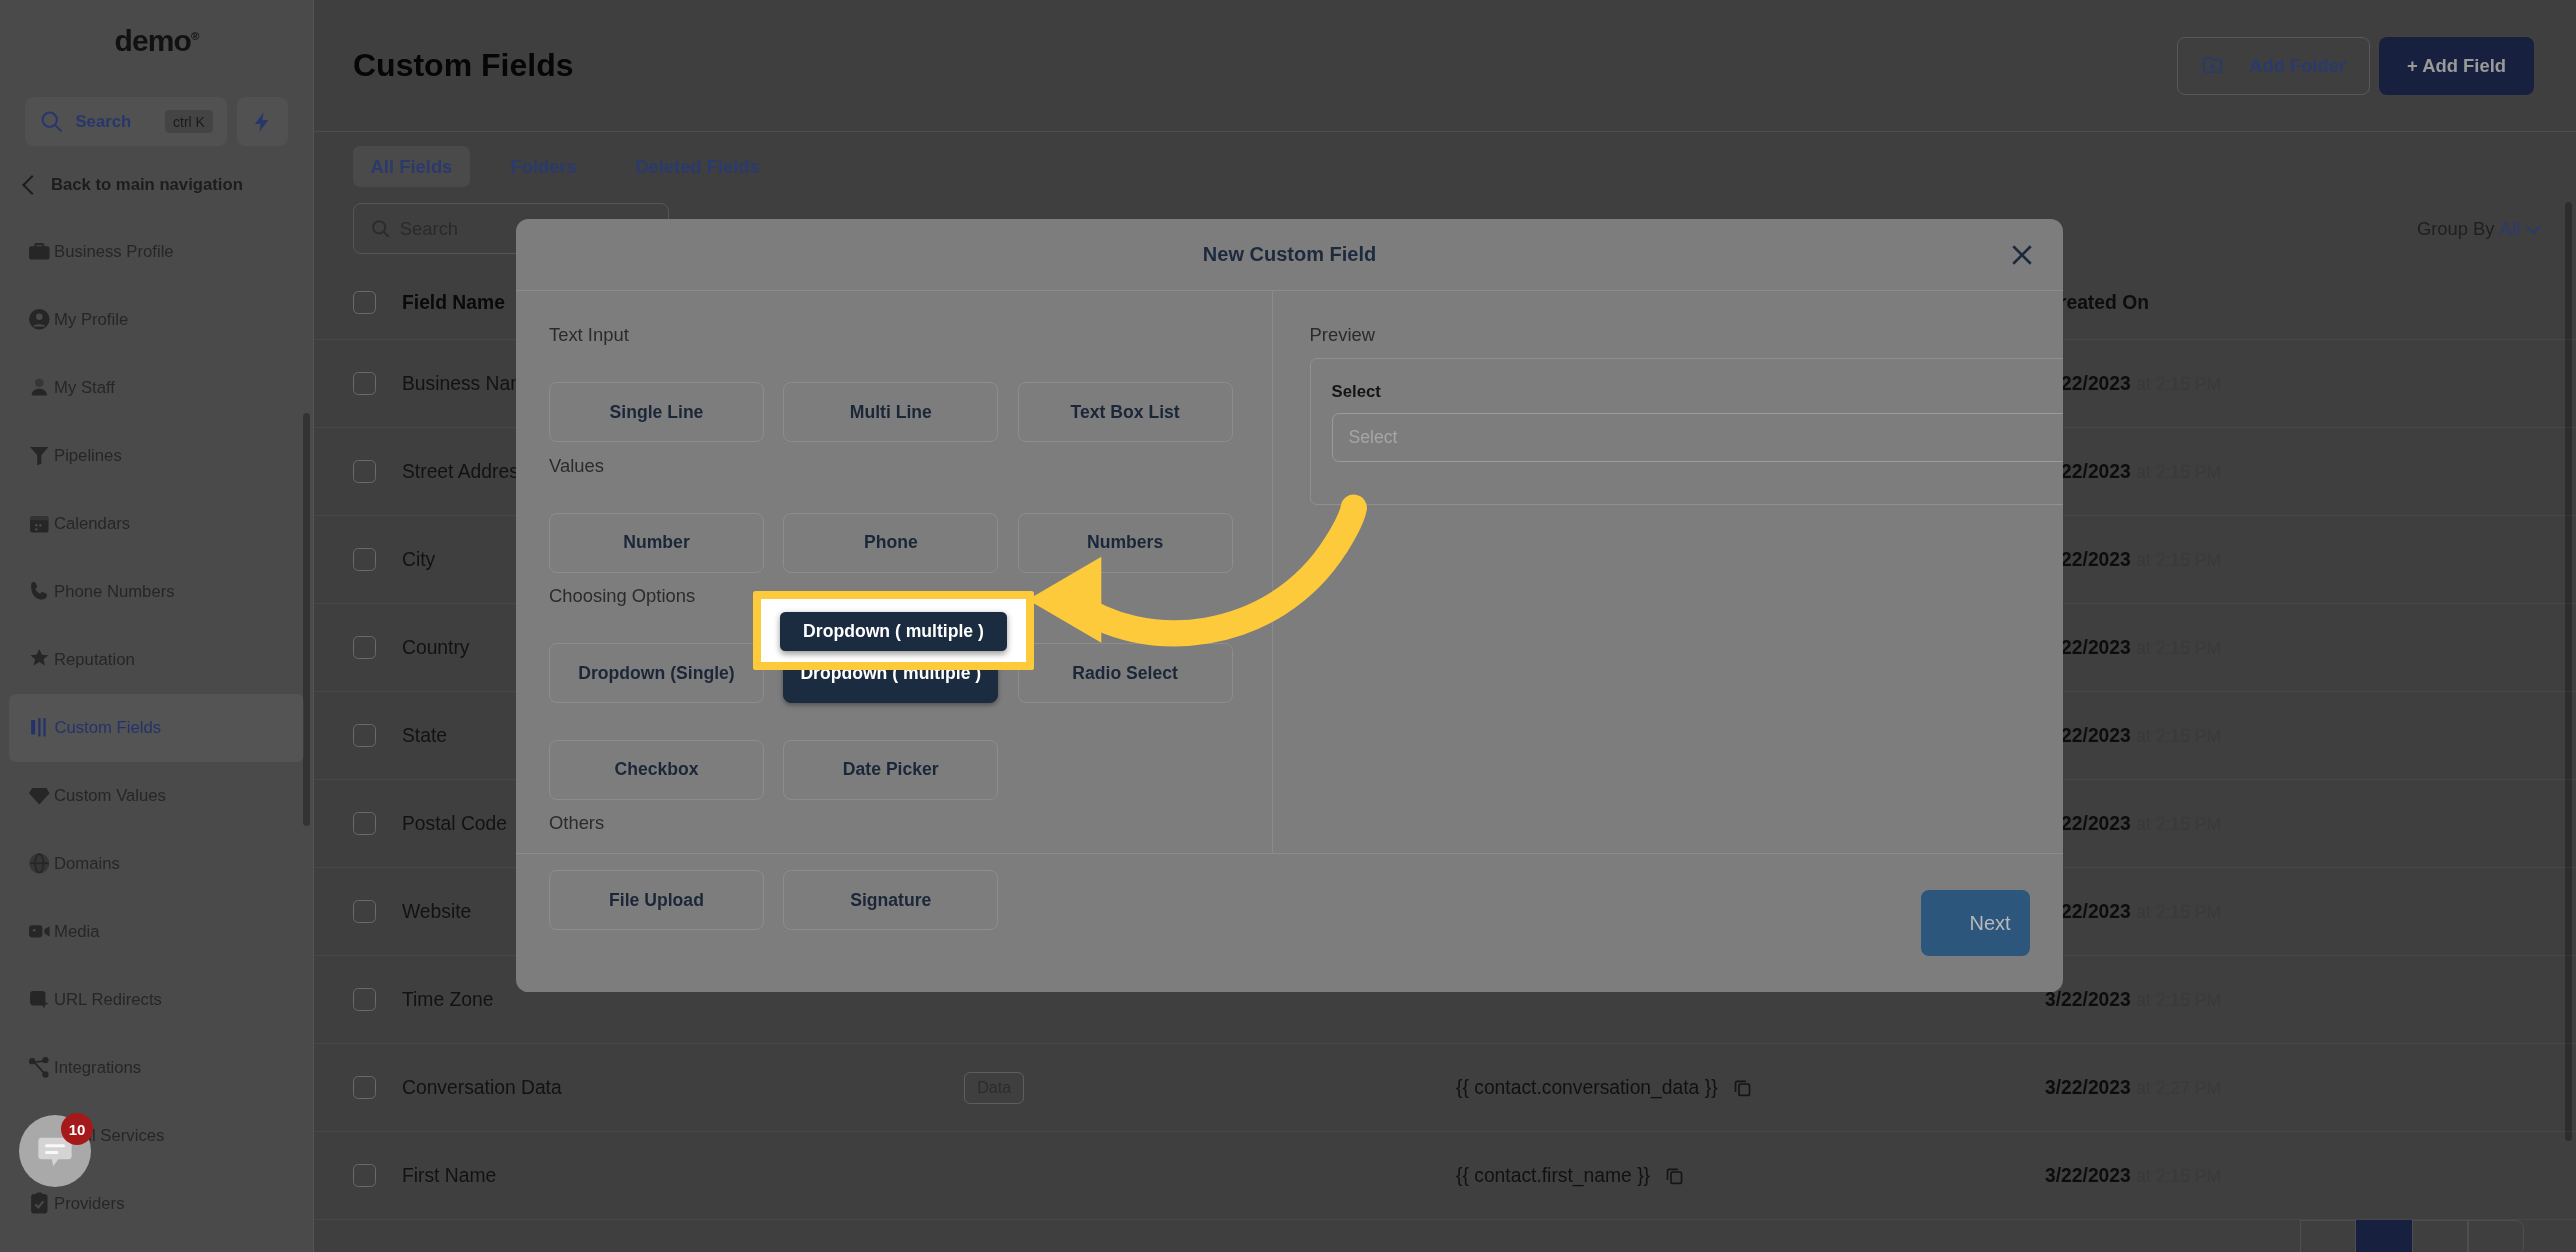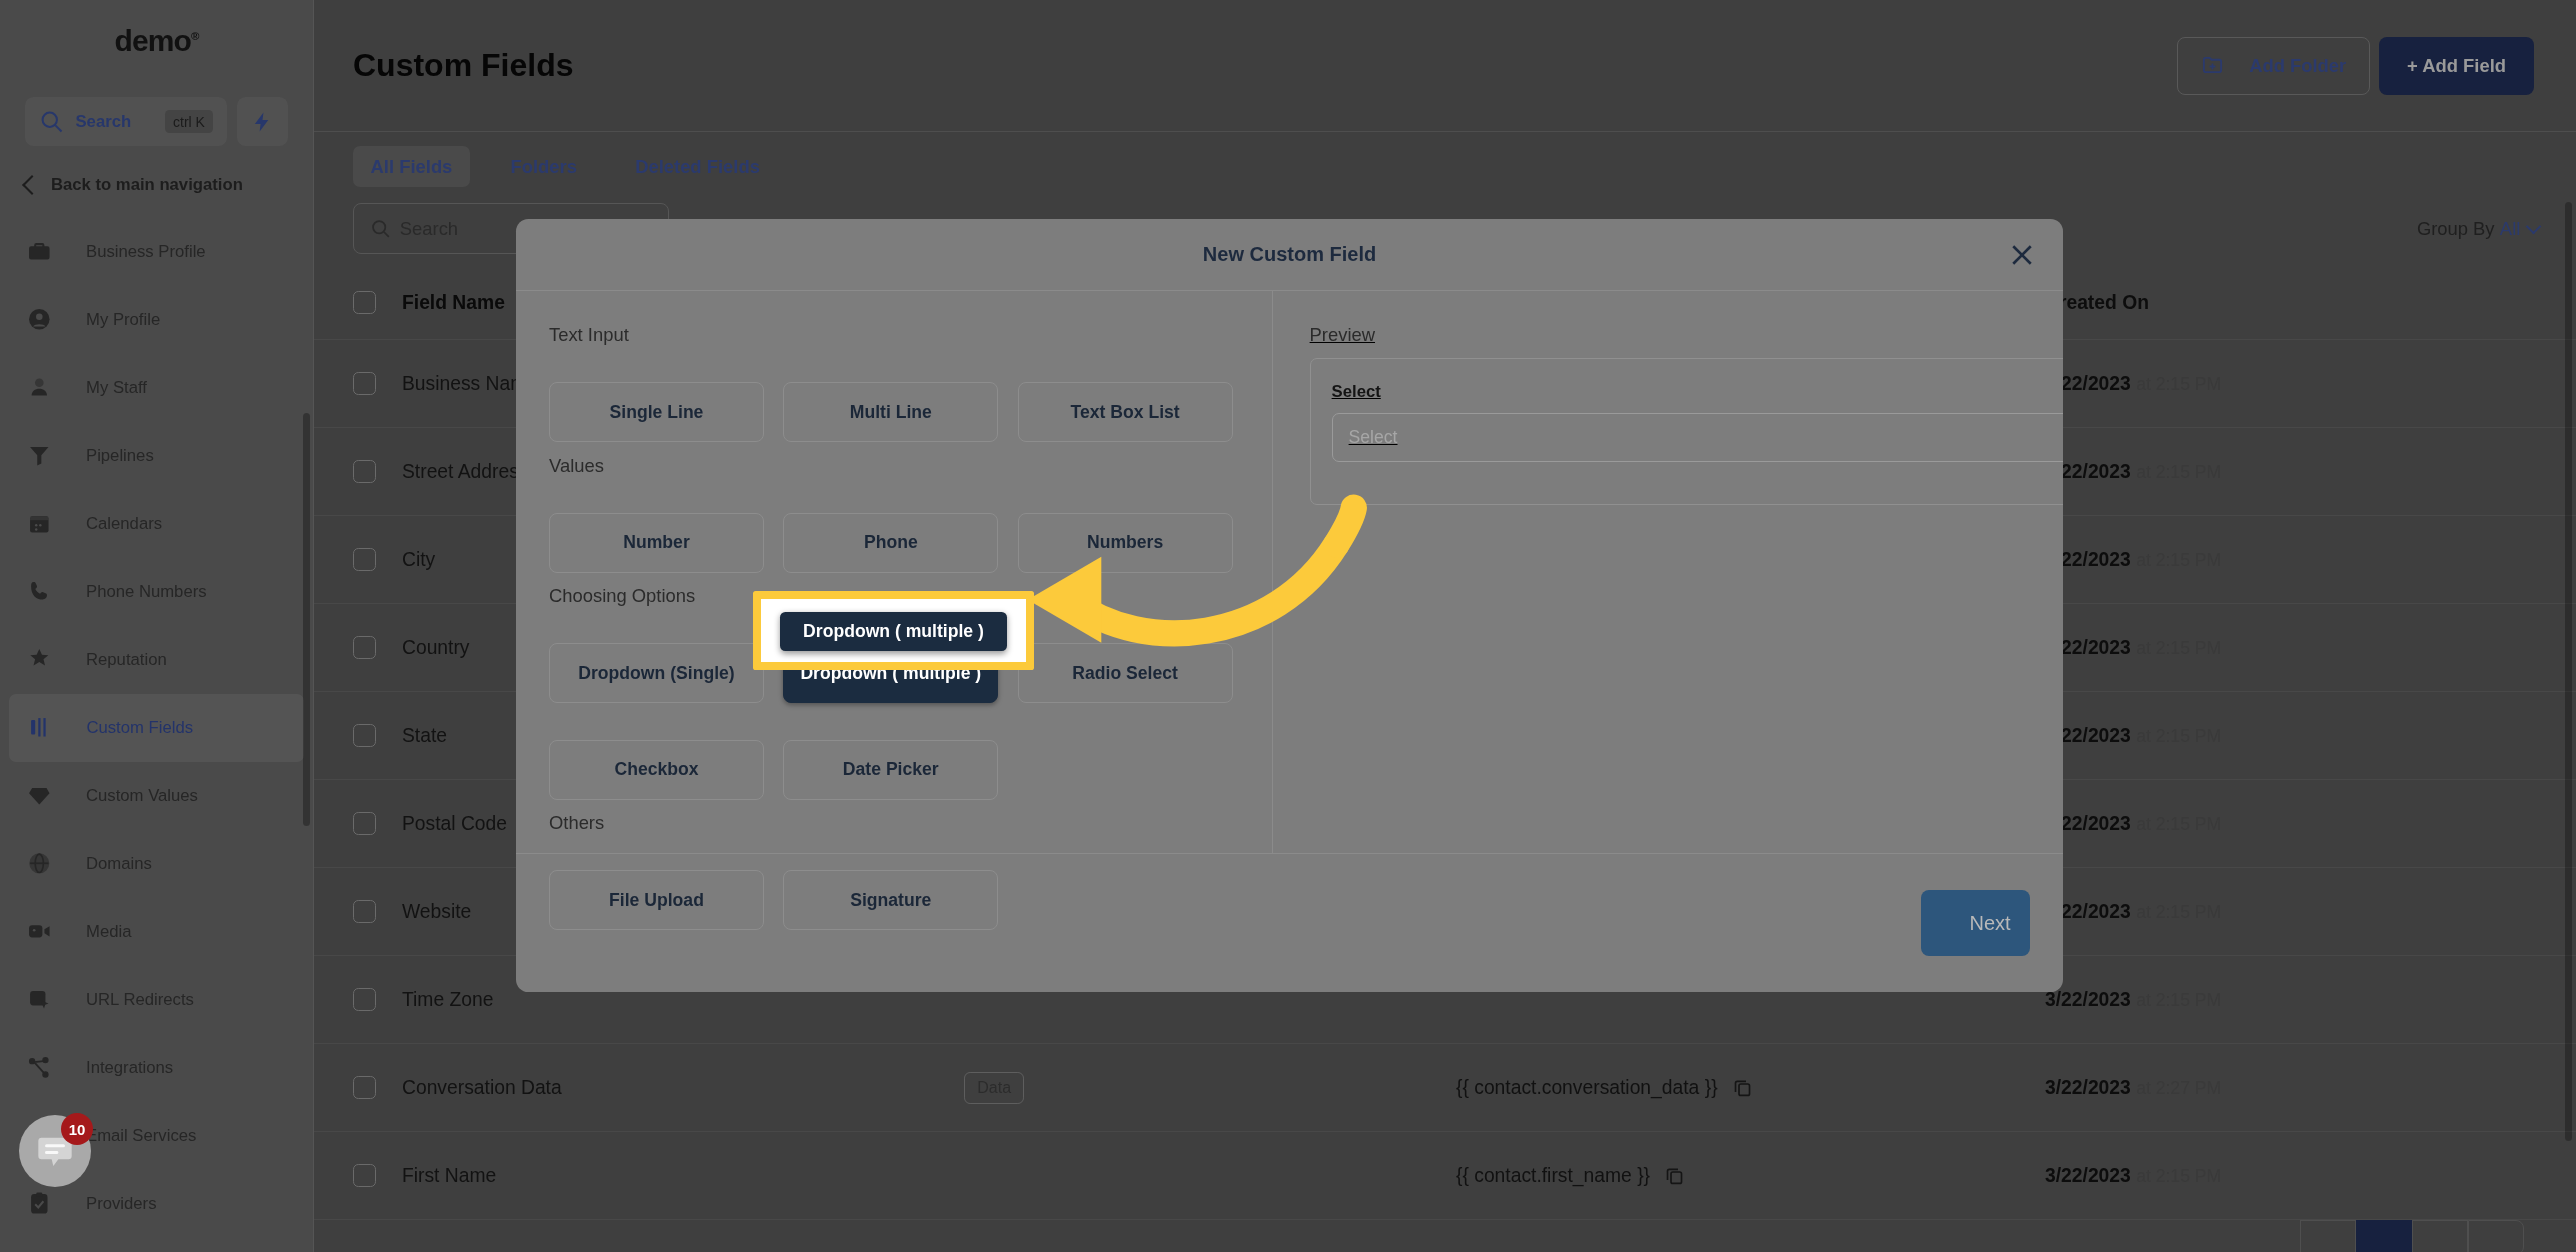--- a/index.html
+++ b/index.html
@@ -59,21 +59,21 @@
 
   .back-nav {
     display: flex; align-items: center; gap: 12.3px;
     padding: 0 24.6px; height: 54px; margin-top: 12.3px;
     font-size: 16.7px; color: #1d1d1d; font-weight: 700;
   }
   .chev-left { width: 14px; height: 14px; border-left: 2.6px solid #1d1d1d; border-bottom: 2.6px solid #1d1d1d; transform: rotate(45deg); flex: none; }
 
   .nav-list { margin-top: 5.3px; position: relative; }
   .nav-item {
-    display: flex; align-items: center; gap: 34px;
+    display: flex; align-items: center; gap: 2px;
     height: 68px; padding: 0 24.6px 0 26px;
     font-size: 16.7px; color: #262626; font-weight: 400;
     position: relative;
   }
   .nav-item .ic { width: 26px; height: 26px; flex: none; display: flex; align-items: center; justify-content: center; }
   .nav-item.active { background: rgba(255,255,255,0.06); border-radius: 7px; margin: 0 8.8px; padding-left: 17.6px; color: #23336a; }
   .nav-item.active .lbl { color: #23336a; }
 
   .sb-scroll {
     position: absolute; right: 3.5px; top: 413px;
@@ -188,21 +188,21 @@
     height: 72px; display: flex; align-items: center; justify-content: center;
     position: relative; border-bottom: 0.9px solid #8b8b8b;
   }
   .dlg-title { font-size: 20px; font-weight: 700; color: #1d2a3e; }
   .dlg-close {
     position: absolute; right: 26px; top: 50%; transform: translateY(-50%);
     width: 30px; height: 30px;
   }
   .dlg-body { display: flex; height: 562px; }
   .dlg-left { width: 762px; padding: 33px 39px 0 33px; }
-  .dlg-right { flex: 1; padding: 33px 39px 0 37px; border-left: 0.9px solid #8b8b8b; text-decoration: underline; }
+  .dlg-right { flex: 1; padding: 33px 39px 0 37px; border-left: 0.9px solid #8b8b8b; }
 
   .grp-title { font-size: 18.4px; color: #2b2b2b; margin-bottom: 12.3px; }
   .opt-row { display: flex; gap: 19.3px; margin-bottom: 12.3px; }
   .opt {
     width: 215px; height: 60px; border-radius: 8px;
     border: 0.9px solid #8d8d8d;
     display: flex; align-items: center; justify-content: center;
     font-size: 17.6px; font-weight: 700; color: #1b2738;
     background: transparent;
     margin-top: 24px;

